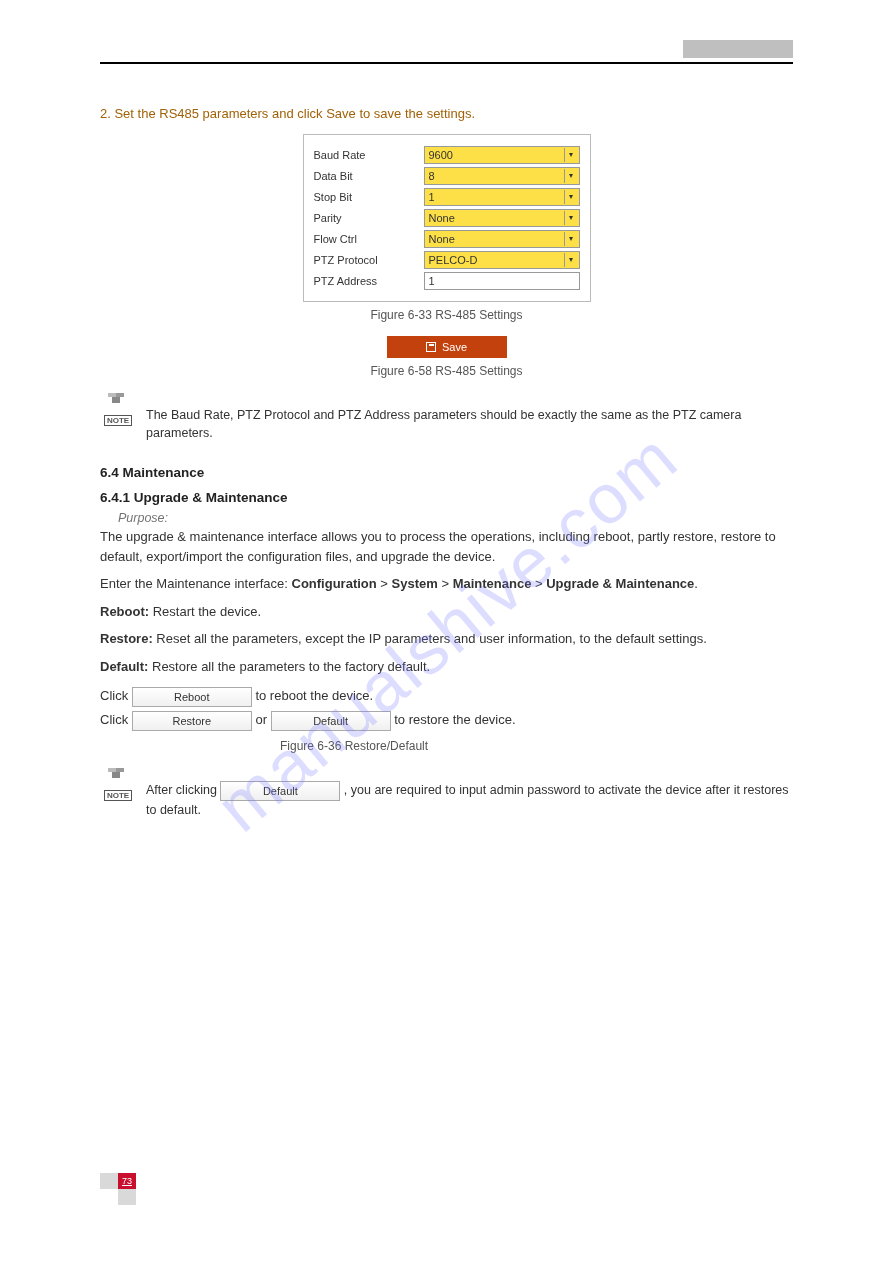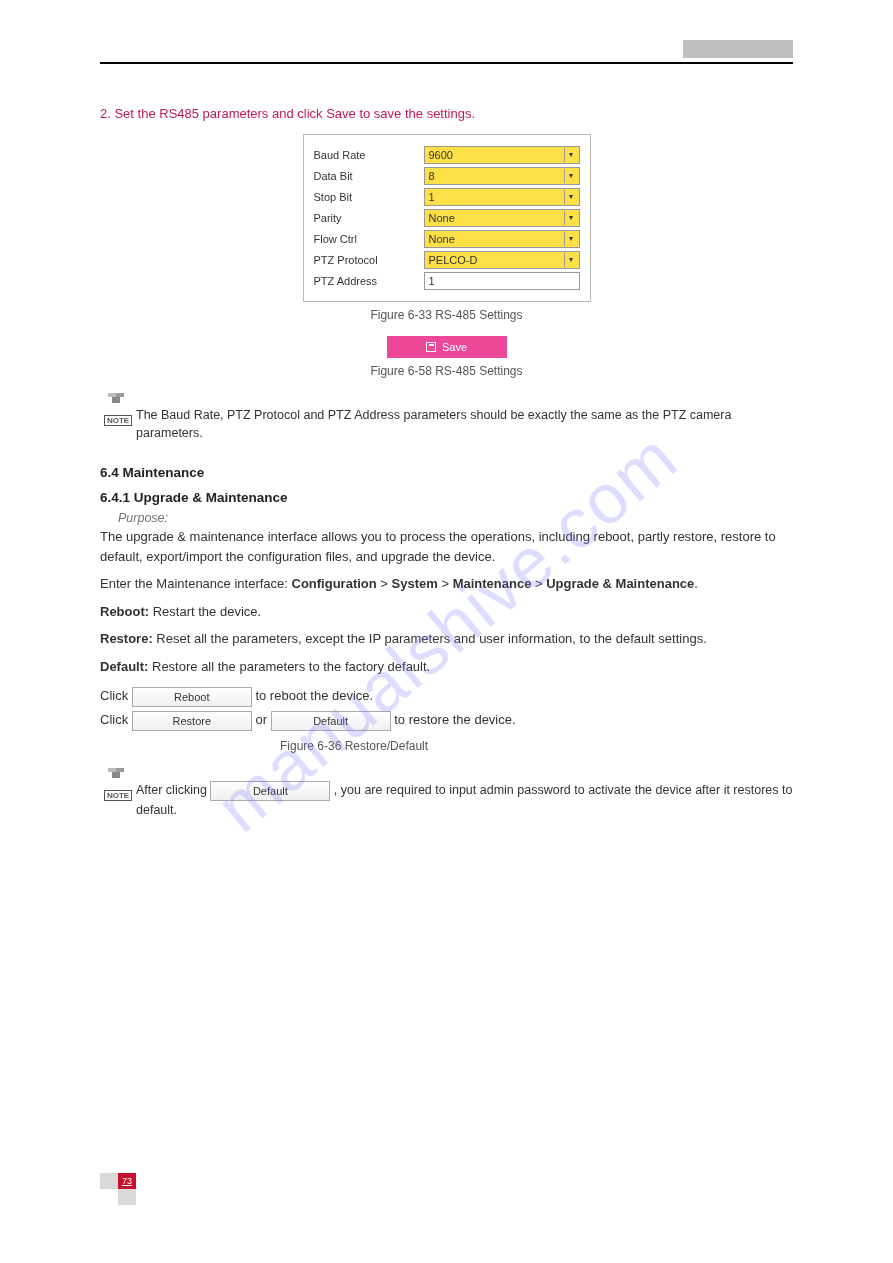--- a/index.html
+++ b/index.html
@@ -29,21 +29,21 @@
   }
   .header-right {
     text-align: right;
     width: 110px;
     height: 18px;
     background: #bfbfbf;
   }
   .body-text {
     font-size: 13px;
     line-height: 1.5;
-    color: #be185d;
+    color: #a16207;
     margin: 10px 0;
   }
   .figure-caption {
     text-align: center;
     font-size: 12px;
     color: #555;
     margin: 6px 0 14px 0;
   }
   .rs485-box {
     width: 288px;
@@ -92,21 +92,21 @@
     font-size: 8px;
     color: #333;
     margin-right: -3px;
   }
   .save-btn-row {
     display: flex;
     justify-content: center;
     margin: 10px 0 6px 0;
   }
   .save-btn {
-    background: #ec4899;
+    background: #c2410c;
     color: #fff;
     width: 120px;
     height: 22px;
     border: none;
     font-size: 11px;
     display: flex;
     align-items: center;
     justify-content: center;
     gap: 6px;
   }
@@ -117,20 +117,21 @@
     position: relative;
   }
   .save-icon::after{
     content:"";
     position:absolute;
     top:1px;left:2px;width:5px;height:2px;background:#fff;
   }
   .note-block {
     display: flex;
     align-items: flex-start;
+    gap: 10px;
     margin: 14px 0;
   }
   .note-icon {
     width: 36px;
     text-align: center;
     font-size: 8px;
     font-weight: bold;
     color: #555;
   }
   .note-icon svg { display:block; margin:0 auto; }

